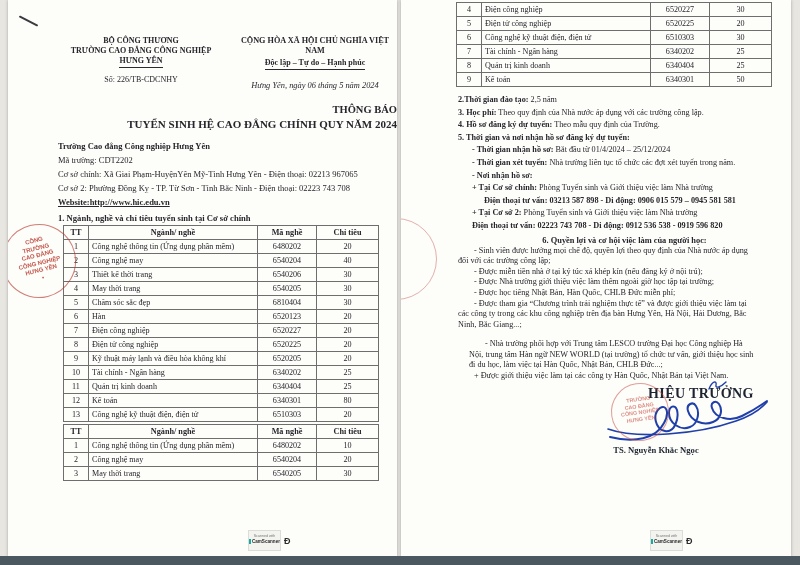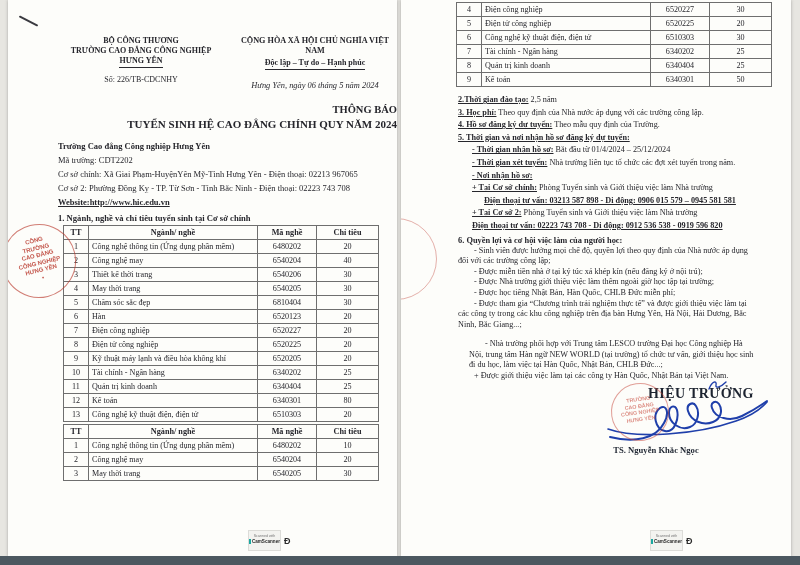--- a/index.html
+++ b/index.html
@@ -42,24 +42,24 @@
   table.quota .c3{width:55px;}
   .p2table .c0{width:26px;}
   .p2table .c1{width:150px;}
   .p2table .c2{width:60px;}
   .p2table .c3{width:48px;}
   .p2table{margin:37px 0 0 54px;}
 
   
   .lines{margin:7px 6px 0 57px;font-size:8.2px;line-height:12.6px;}
   .line{white-space:nowrap;}
-  .line .b{font-weight:bold;text-decoration:underline;}
+  .line .b{font-weight:bold;}
   .ind1{padding-left:14px;}
   .ind2{padding-left:26px;}
-  .sec6{margin:3px 0 1px 57px;font-weight:bold;font-size:8.4px;white-space:nowrap;}
+  .sec6{margin:3px 0 1px 57px;font-weight:bold;font-size:8.4px;white-space:nowrap;text-align:center;}
   .paras{margin:1px 34px 0 57px;font-size:8.2px;line-height:10.6px;}
   .para{text-indent:16px;margin:0;}
   .para.gap{margin-top:9px;margin-left:11px;}
 
   .sig-block{position:relative;height:85px;margin-top:3px;}
   .sig-title{position:absolute;left:247px;top:1px;font-weight:bold;font-size:14px;letter-spacing:.4px;color:#1d2430;}
   .sig-name{position:absolute;left:0;top:60px;width:390px;text-align:center;padding-left:120px;box-sizing:border-box;
             font-weight:bold;font-size:8.6px;color:#1d2430;}
   .sig-svg{position:absolute;left:205px;top:8px;}
   .sig-tick{position:absolute;left:306px;top:-6px;}

